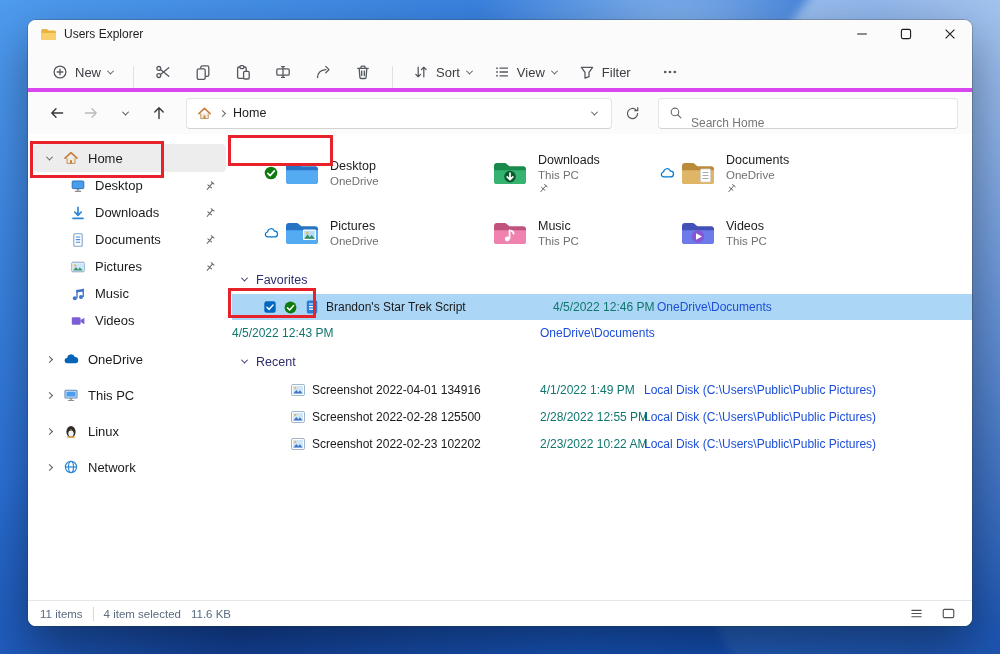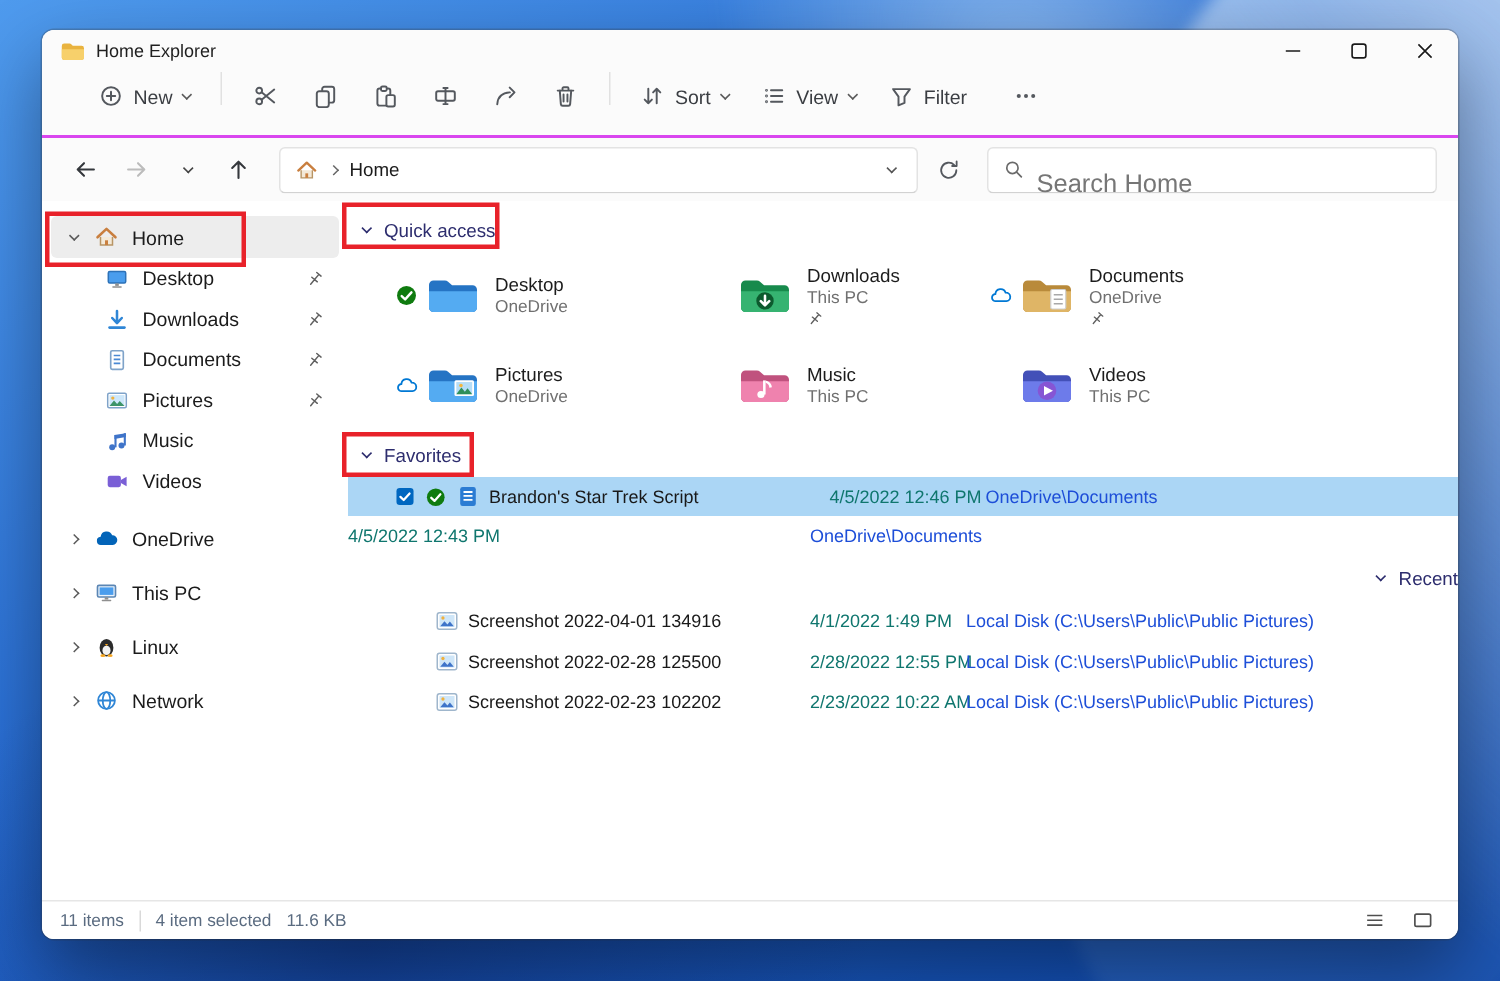--- a/index.html
+++ b/index.html
@@ -27,22 +27,22 @@
     background:#ffffff; border-radius:8px; overflow:hidden;
     box-shadow: 0 20px 48px rgba(0,0,0,.38), 0 0 0 1px rgba(60,60,60,.28);
     display:flex; flex-direction:column; }
 
   .titlebar { height:28px; background:#fbfbfb; display:flex; align-items:center; }
   .tb-left { display:flex; align-items:center; gap:8px; padding-left:12px; flex:1; }
   .tb-title { font-size:12px; color:#1f1f1f; }
   .win-controls { display:flex; height:100%; }
   .wc-btn { width:44px; height:100%; display:flex; align-items:center; justify-content:center; color:#1a1a1a; }
 
-  .toolbar { height:44px; background:#fbfbfb; border-bottom:2px solid #d946ef;
-    display:flex; align-items:flex-start; padding:0 28px; gap:2px; }
+  .toolbar { height:44px; background:#fbfbfb; border-bottom:4px solid #d946ef;
+    display:flex; align-items:flex-end; padding:0 14px; gap:2px; }
   .tbtn { display:flex; align-items:center; gap:7px; padding:0 10px; height:32px;
     border-radius:4px; color:#3a3d42; font-size:13px; }
   .tibtn { width:38px; height:32px; display:flex; align-items:center; justify-content:center; border-radius:4px; }
   .tb-div { width:1px; height:22px; background:#e1e1e1; margin:0 8px; }
   .tico { color:#54585e; display:block; }
   .tlabel { color:#3a3d42; }
 
   .addr { height:42px; background:#fbfbfb; display:flex; align-items:center; padding:0 14px; gap:4px; }
   .nbtn { width:30px; height:30px; display:flex; align-items:center; justify-content:center; border-radius:4px; }
   .nbtn .tico { color:#35383d; }
@@ -50,21 +50,21 @@
   .crumb { flex:1; height:31px; background:#ffffff; border:1px solid #e3e3e3; border-bottom-color:#d2d2d2;
     border-radius:4px; display:flex; align-items:center; padding:0 10px; gap:8px; margin-left:8px; font-size:12.5px; color:#1b1b1b; }
   .crumb .grow { flex:1; }
   .chv { width:6px; height:6px; border-right:1.5px solid currentColor; border-bottom:1.5px solid currentColor;
     display:inline-block; transform:rotate(45deg) translate(-1px,-1px); }
   .chv.r { transform:rotate(-45deg); }
   .chv.sm { width:5px; height:5px; }
   .refreshbtn { width:32px; height:30px; display:flex; align-items:center; justify-content:center; }
   .searchbox { width:300px; height:31px; background:#fff; border:1px solid #e3e3e3; border-bottom-color:#d2d2d2;
     border-radius:4px; display:flex; align-items:center; padding:0 10px; gap:8px; margin-left:6px; }
-  .searchbox input { border:none; outline:none; flex:1; font-size:17px; color:#444; background:transparent;
+  .searchbox input { border:none; outline:none; flex:1; font-size:12px; color:#444; background:transparent;
     font-family:"Liberation Sans", sans-serif;margin-top:20px; }
   .searchbox input::placeholder { color:#767676; }
 
   .bodyarea { flex:1; display:flex; background:#fff; overflow:hidden; }
 
   
   .sidebar { width:204px; padding-top:10px; flex-shrink:0; }
   .srow { position:relative; display:flex; align-items:center; height:28px; margin:0 6px;
     padding-left:10px; gap:9px; border-radius:4px; font-size:13px; color:#1b1b1b; }
   .srow.sel { background:#ededed; }
@@ -88,21 +88,21 @@
 
   .frows { margin-top:2px; }
   .frow { display:grid; grid-template-columns:308px 104px auto; height:26px; align-items:center; font-size:12px; }
   .frow.sel { background:#abd6f5;padding-left:13px; }
   .frow .c1 { display:flex; align-items:center; gap:6px; padding-left:18px; overflow:hidden; }
   .frow .c1.r { padding-left:58px; }
   .cbspacer { width:15px; flex-shrink:0; }
   .fname { color:#191919; white-space:nowrap; }
   .c2 { color:#0f766e; white-space:nowrap; }
   .c3 { color:#1d4ed8; white-space:nowrap; }
-  .recent-hdr { margin-top:4px;justify-content:flex-end; }
+  .recent-hdr { margin-top:4px; }
   .rrows .frow { height:27px; }
 
   
   .statusbar { height:26px; border-top:1px solid #e6e6e6; background:#fff;
     display:flex; align-items:center; padding:0 12px; gap:10px; font-size:11.5px; color:#5a6b80; }
   .sb-sep { width:1px; height:14px; background:#d9d9d9; }
   .sb-right { margin-left:auto; display:flex; gap:8px; }
   .sb-ic { width:24px; height:20px; display:flex; align-items:center; justify-content:center; color:#4f4f4f; }
 
   
@@ -371,21 +371,21 @@
 <div class="petal p1"></div>
 <div class="petal p3"></div>
 
 <div class="win">
 
   <div class="titlebar">
     <div class="tb-left">
       <svg class="sv16">
           <use href="#w-folder"></use>
         </svg>
-      <span class="tb-title">Home Explorer</span>
+      <span class="tb-title">Users Explorer</span>
     </div>
     <div class="win-controls">
       <div class="wc-btn">
           <svg class="sv16">
             <use href="#t-min"></use>
           </svg>
         </div>
       <div class="wc-btn">
           <svg class="sv16">
             <use href="#t-max"></use>
@@ -600,24 +600,20 @@
           </span>
         <svg class="sv16">
             <use href="#i-globe"></use>
           </svg>
         <span>Network</span>
       </div>
     </div>
 
     <div class="main">
 
-      <div class="sechdr">
-        <span class="chv sm"></span>
-        <span>Quick access</span>
-      </div>
 
       <div class="tiles">
         <div class="tile">
           <span class="t-st">
               <svg class="sv16">
                 <use href="#i-sync"></use>
               </svg>
             </span>
           <svg class="fold">
               <use href="#f-desktop"></use>

